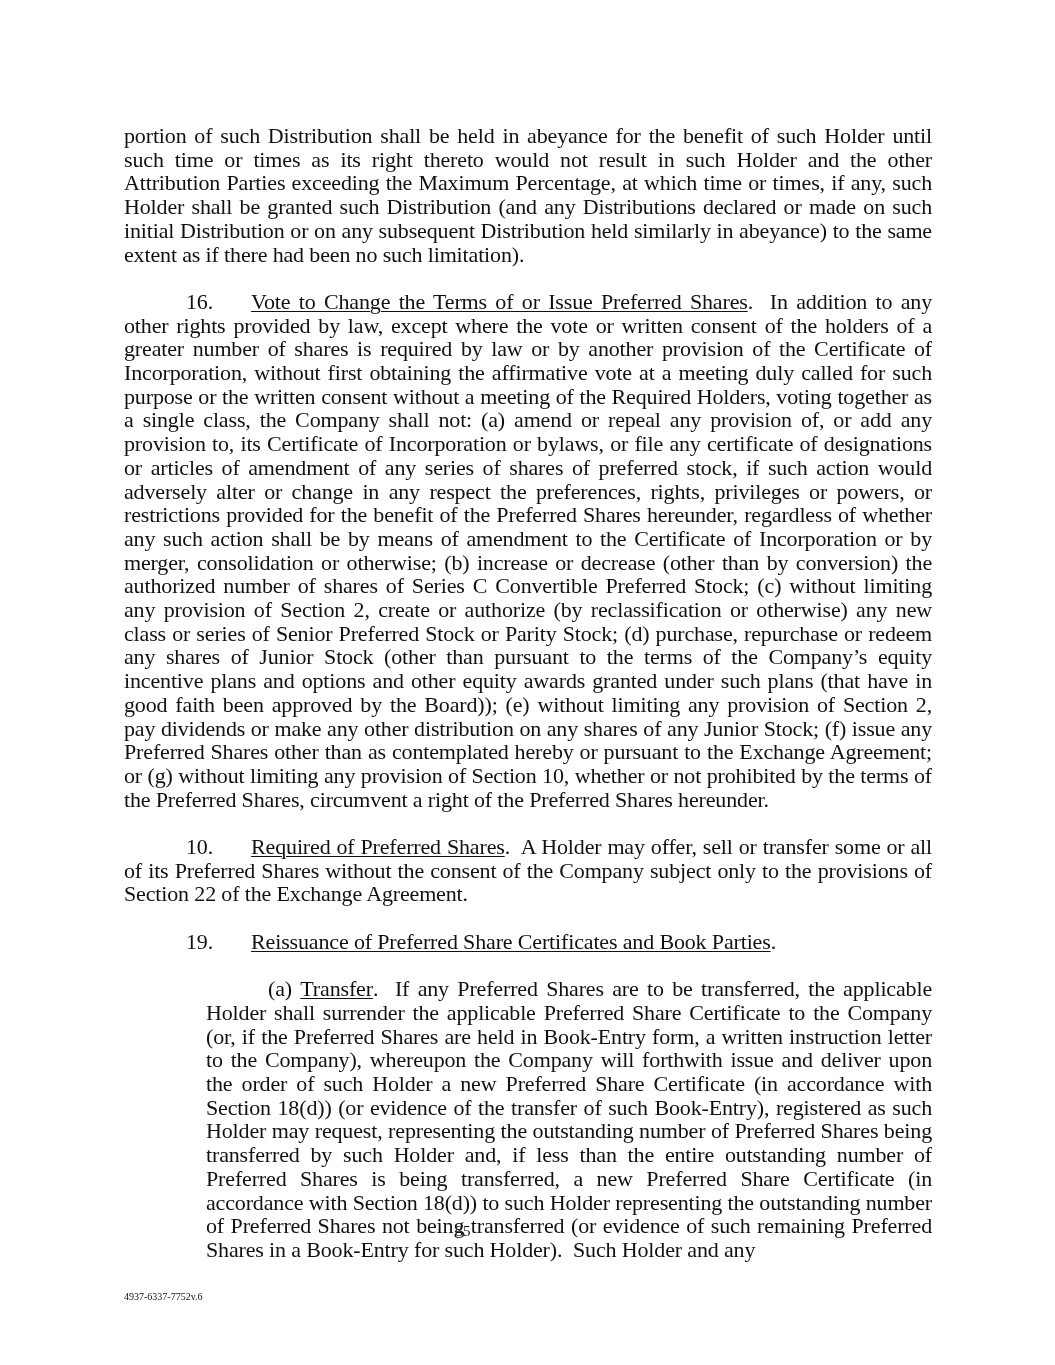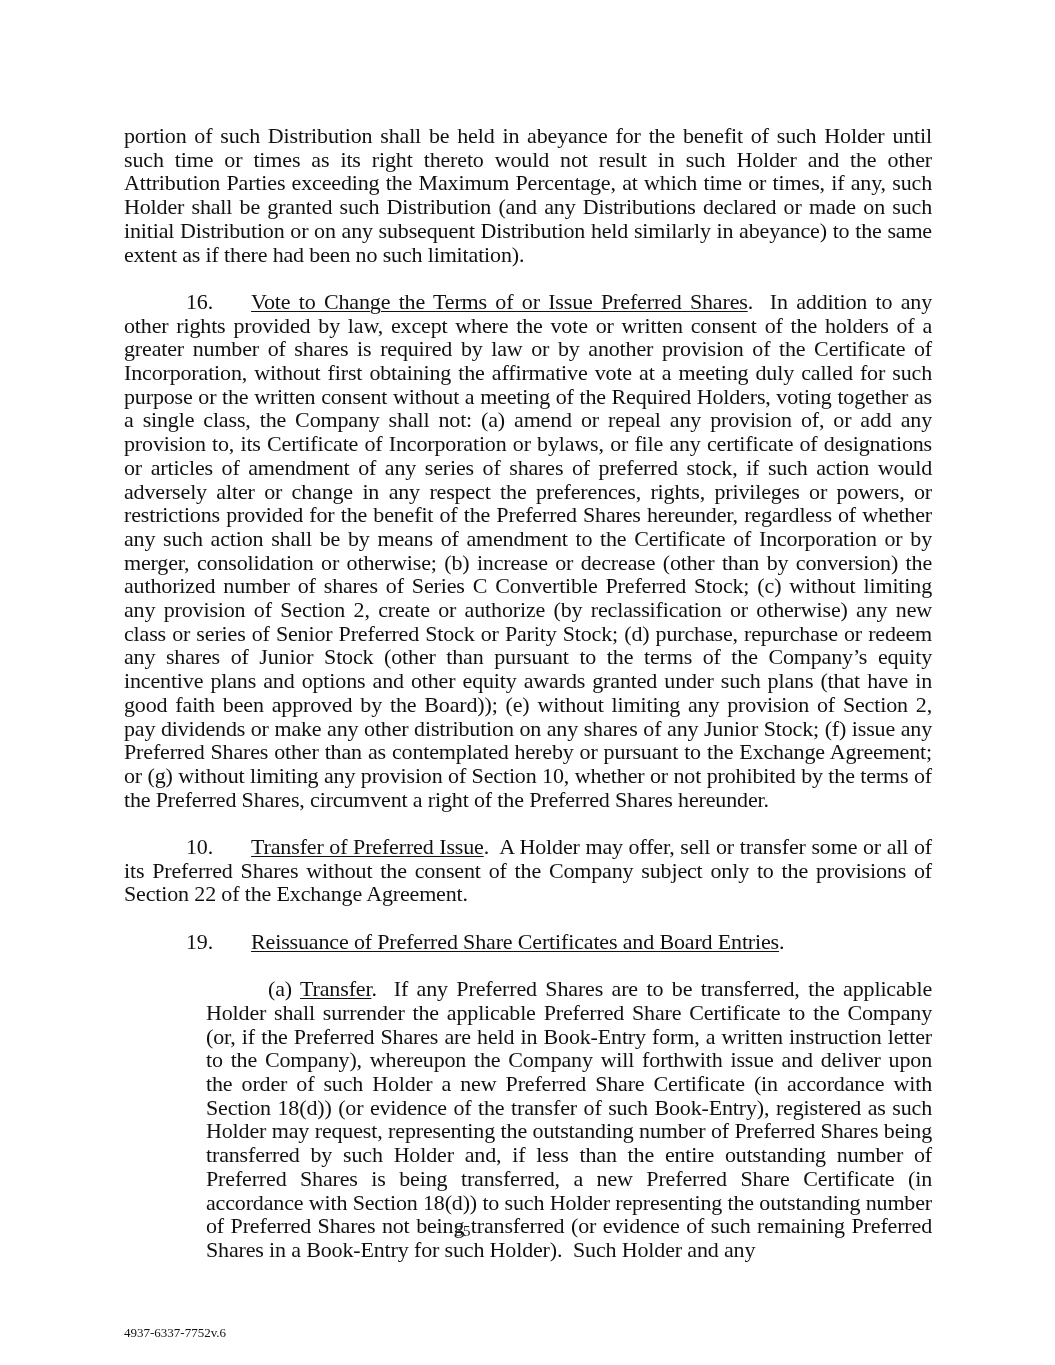--- a/index.html
+++ b/index.html
@@ -36,51 +36,51 @@
       text-align: left;
     }
     .sub {
       margin-left: 82px;
       text-indent: 62px;
     }
     .u {
       text-decoration: underline;
       text-underline-offset: 2px;
       text-decoration-thickness: 1px;
+      font-family: Liberation Serif, serif;
     }
     .page-number {
       position: absolute;
       top: 1220px;
       left: 0;
       width: 926px;
       text-align: center;
       font-size: 15px;
       line-height: 23.7px;
     }
     .footer-id {
       position: absolute;
       top: 1290px;
       left: 124px;
-      font-size: 13px;
+      font-size: 10px;
       line-height: 14px;
-      margin-top: 36px;
     }
   </style>
 </head>
 <body>
 
 <div class="page">
 
   <p class="para">portion of such Distribution shall be held in abeyance for the benefit of such Holder until such time or times as its right thereto would not result in such Holder and the other Attribution Parties exceeding the Maximum Percentage, at which time or times, if any, such Holder shall be granted such Distribution (and any Distributions declared or made on such initial Distribution or on any subsequent Distribution held similarly in abeyance) to the same extent as if there had been no such limitation).</p>
 
   <p class="para indent-first"><span class="num-inline">16.</span><span class="gap" style="display:inline-block;width:38px;"></span><span class="u">Vote to Change the Terms of or Issue Preferred Shares</span><span>.</span><span style="white-space:pre-wrap;">  In addition to any other rights provided by law, except where the vote or written consent of the holders of a greater number of shares is required by law or by another provision of the Certificate of Incorporation, without first obtaining the affirmative vote at a meeting duly called for such purpose or the written consent without a meeting of the Required Holders, voting together as a single class, the Company shall not: (a) amend or repeal any provision of, or add any provision to, its Certificate of Incorporation or bylaws, or file any certificate of designations or articles of amendment of any series of shares of preferred stock, if such action would adversely alter or change in any respect the preferences, rights, privileges or powers, or restrictions provided for the benefit of the Preferred Shares hereunder, regardless of whether any such action shall be by means of amendment to the Certificate of Incorporation or by merger, consolidation or otherwise; (b) increase or decrease (other than by conversion) the authorized number of shares of Series C Convertible Preferred Stock; (c) without limiting any provision of Section 2, create or authorize (by reclassification or otherwise) any new class or series of Senior Preferred Stock or Parity Stock; (d) purchase, repurchase or redeem any shares of Junior Stock (other than pursuant to the terms of the Company’s equity incentive plans and options and other equity awards granted under such plans (that have in good faith been approved by the Board)); (e) without limiting any provision of Section 2, pay dividends or make any other distribution on any shares of any Junior Stock; (f) issue any Preferred Shares other than as contemplated hereby or pursuant to the Exchange Agreement; or (g) without limiting any provision of Section 10, whether or not prohibited by the terms of the Preferred Shares, circumvent a right of the Preferred Shares hereunder.</span></p>
 
-  <p class="para indent-first"><span>10.</span><span style="display:inline-block;width:38px;"></span><span class="u">Transfer of Preferred Issue</span><span>.</span><span style="white-space:pre-wrap;margin-top:31px;">  A Holder may offer, sell or transfer some or all of its Preferred Shares without the consent of the Company subject only to the provisions of Section 22 of the Exchange Agreement.</span></p>
+  <p class="para indent-first"><span>10.</span><span style="display:inline-block;width:38px;"></span><span class="u">Required of Preferred Shares</span><span>.</span><span style="white-space:pre-wrap;margin-top:31px;">  A Holder may offer, sell or transfer some or all of its Preferred Shares without the consent of the Company subject only to the provisions of Section 22 of the Exchange Agreement.</span></p>
 
-  <p class="para heading-only"><span>19.</span><span style="display:inline-block;width:38px;"></span><span class="u">Reissuance of Preferred Share Certificates and Board Entries</span><span>.</span></p>
+  <p class="para heading-only"><span>19.</span><span style="display:inline-block;width:38px;"></span><span class="u">Reissuance of Preferred Share Certificates and Book Parties</span><span>.</span></p>
 
   <p class="para sub"><span style="white-space:pre;">(a) </span><span class="u">Transfer</span><span>.</span><span style="white-space:pre-wrap;">  If any Preferred Shares are to be transferred, the applicable Holder shall surrender the applicable Preferred Share Certificate to the Company (or, if the Preferred Shares are held in Book-Entry form, a written instruction letter to the Company), whereupon the Company will forthwith issue and deliver upon the order of such Holder a new Preferred Share Certificate (in accordance with Section 18(d)) (or evidence of the transfer of such Book-Entry), registered as such Holder may request, representing the outstanding number of Preferred Shares being transferred by such Holder and, if less than the entire outstanding number of Preferred Shares is being transferred, a new Preferred Share Certificate (in accordance with Section 18(d)) to such Holder representing the outstanding number of Preferred Shares not being transferred (or evidence of such remaining Preferred Shares in a Book-Entry for such Holder).  Such Holder and any</span></p>
 
 </div>
 
 <div class="page-number">35</div>
 
 <div class="footer-id">4937-6337-7752v.6</div>
 
 </body></html>

